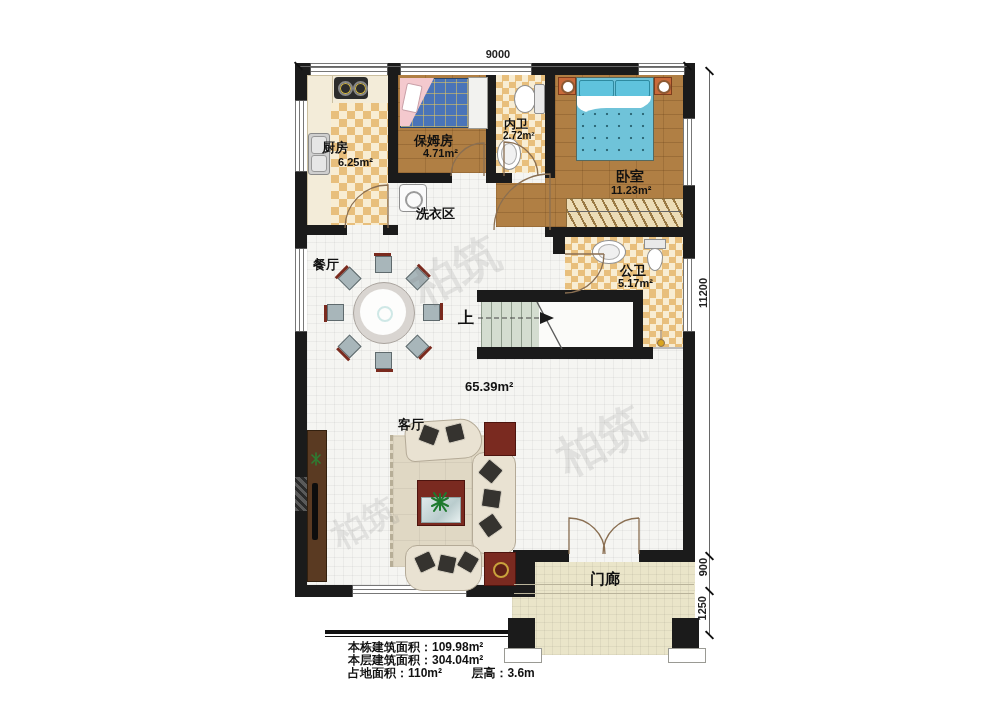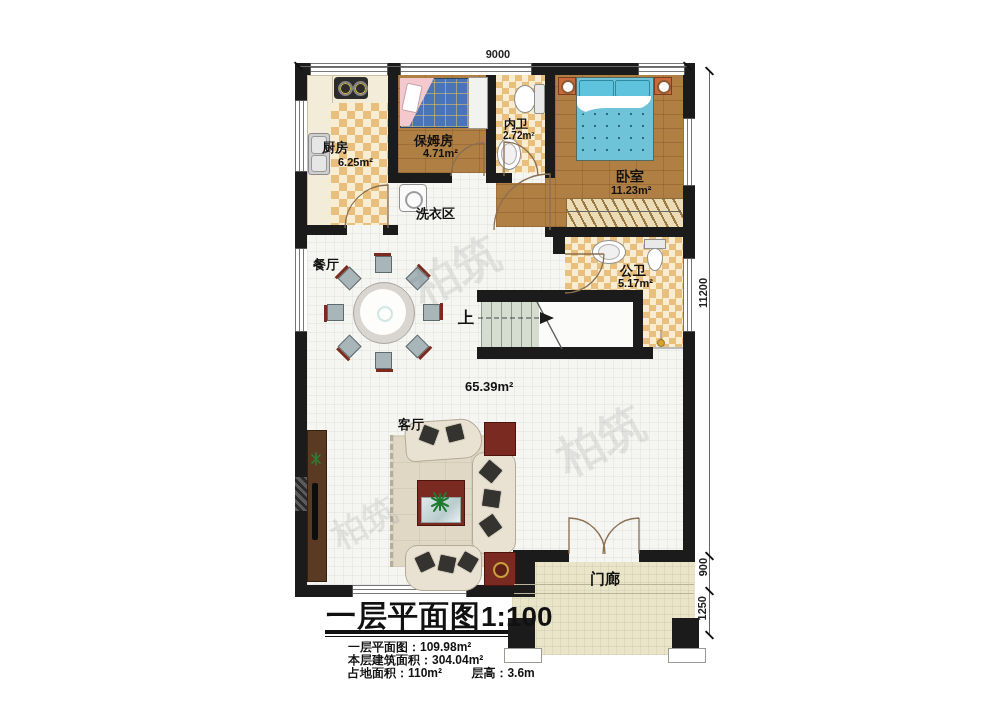--- a/index.html
+++ b/index.html
@@ -239,28 +239,25 @@
   <div class="tick" style="left:704px;top:590px;"></div>
   <div class="tick" style="left:704px;top:634px;"></div>
   <div class="dimlabel vtext" style="left:697px;top:278px;">11200</div>
   <div class="dimlabel vtext" style="left:697px;top:558px;font-size:11px;">900</div>
   <div class="dimlabel vtext" style="left:696px;top:596px;font-size:11px;">1250</div>
 
   <div class="wm" style="left:410px;top:240px;font-size:46px;">柏筑</div>
   <div class="wm" style="left:555px;top:410px;font-size:46px;">柏筑</div>
   <div class="wm" style="left:330px;top:500px;font-size:34px;">柏筑</div>
 
-  <div style="position:absolute;left:326px;top:596px;font-weight:bold;font-size:30px;letter-spacing:1px;color:#111;white-space:nowrap;">
-    <span>一层平面图</span><span style="font-size:28px;letter-spacing:0;">1:100</span>
-  </div>
   <div style="position:absolute;left:325px;top:630px;width:183px;height:4px;background:#111;"></div>
   <div style="position:absolute;left:325px;top:636px;width:183px;height:1px;background:#111;"></div>
 
   <div class="statrow" style="position:absolute;left:348px;top:641px;">
-    <span>一层平面图：</span><span>109.98m²</span>
+    <span>本栋建筑面积：</span><span>109.98m²</span>
   </div>
   <div class="statrow" style="position:absolute;left:348px;top:654px;">
     <span>本层建筑面积：</span><span>304.04m²</span>
   </div>
   <div class="statrow" style="position:absolute;left:348px;top:667px;text-align:right;">
     <span>占地面积：</span><span>110m²</span>
     <span style="margin-left:26px;">层高：</span><span>3.6m</span>
   </div>
 
 </div>

